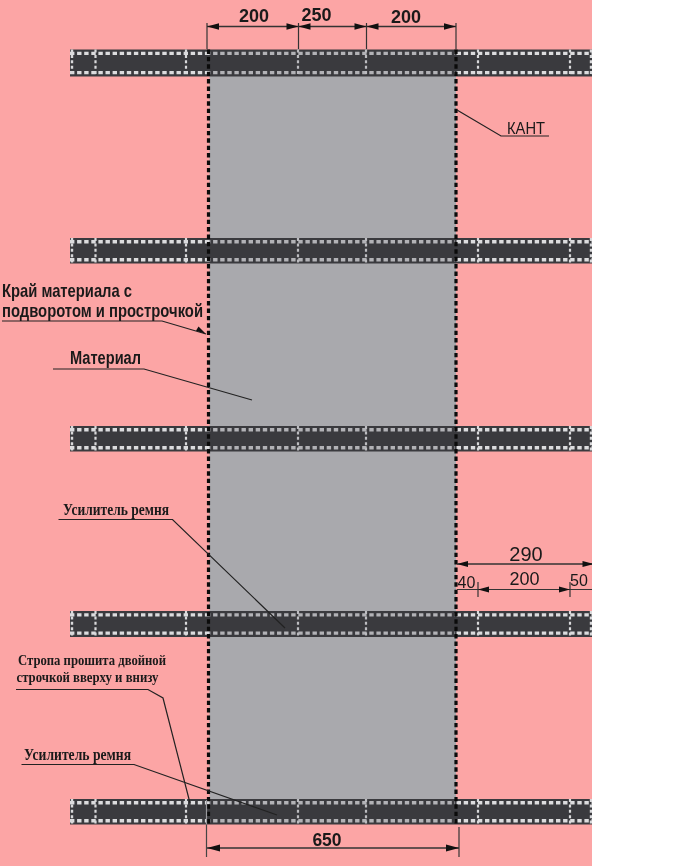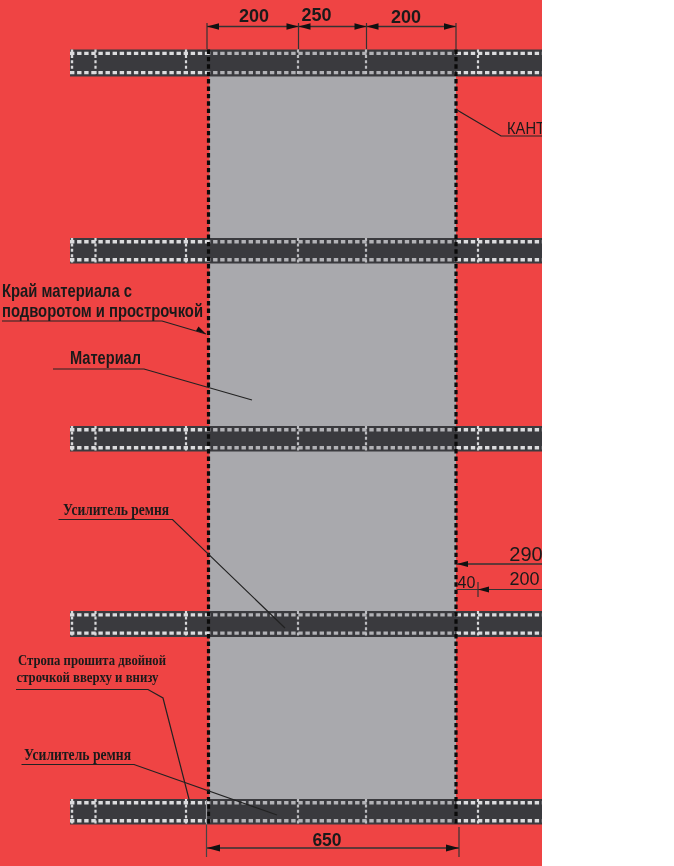--- a/index.html
+++ b/index.html
@@ -1,16 +1,16 @@
 <!DOCTYPE html>
 <html><head>
 <meta charset="utf-8">
 <style>
   html,body{margin:0;padding:0;background:#ffffff;}
-  #page{position:relative;width:542px;height:866px;background:#ef4444;overflow:hidden;}
+  #page{position:relative;width:592px;height:866px;background:#fca5a5;overflow:hidden;}
   svg{display:block;}
   text{font-family:"Liberation Sans",sans-serif;fill:#1a1a1a;}
   .serif{font-family:"Liberation Serif",serif;font-weight:bold;}
 </style>
 </head>
 <body>
 
 <div id="page">
 <svg width="674" height="866" viewBox="0 0 674 866" xmlns="http://www.w3.org/2000/svg">
 

